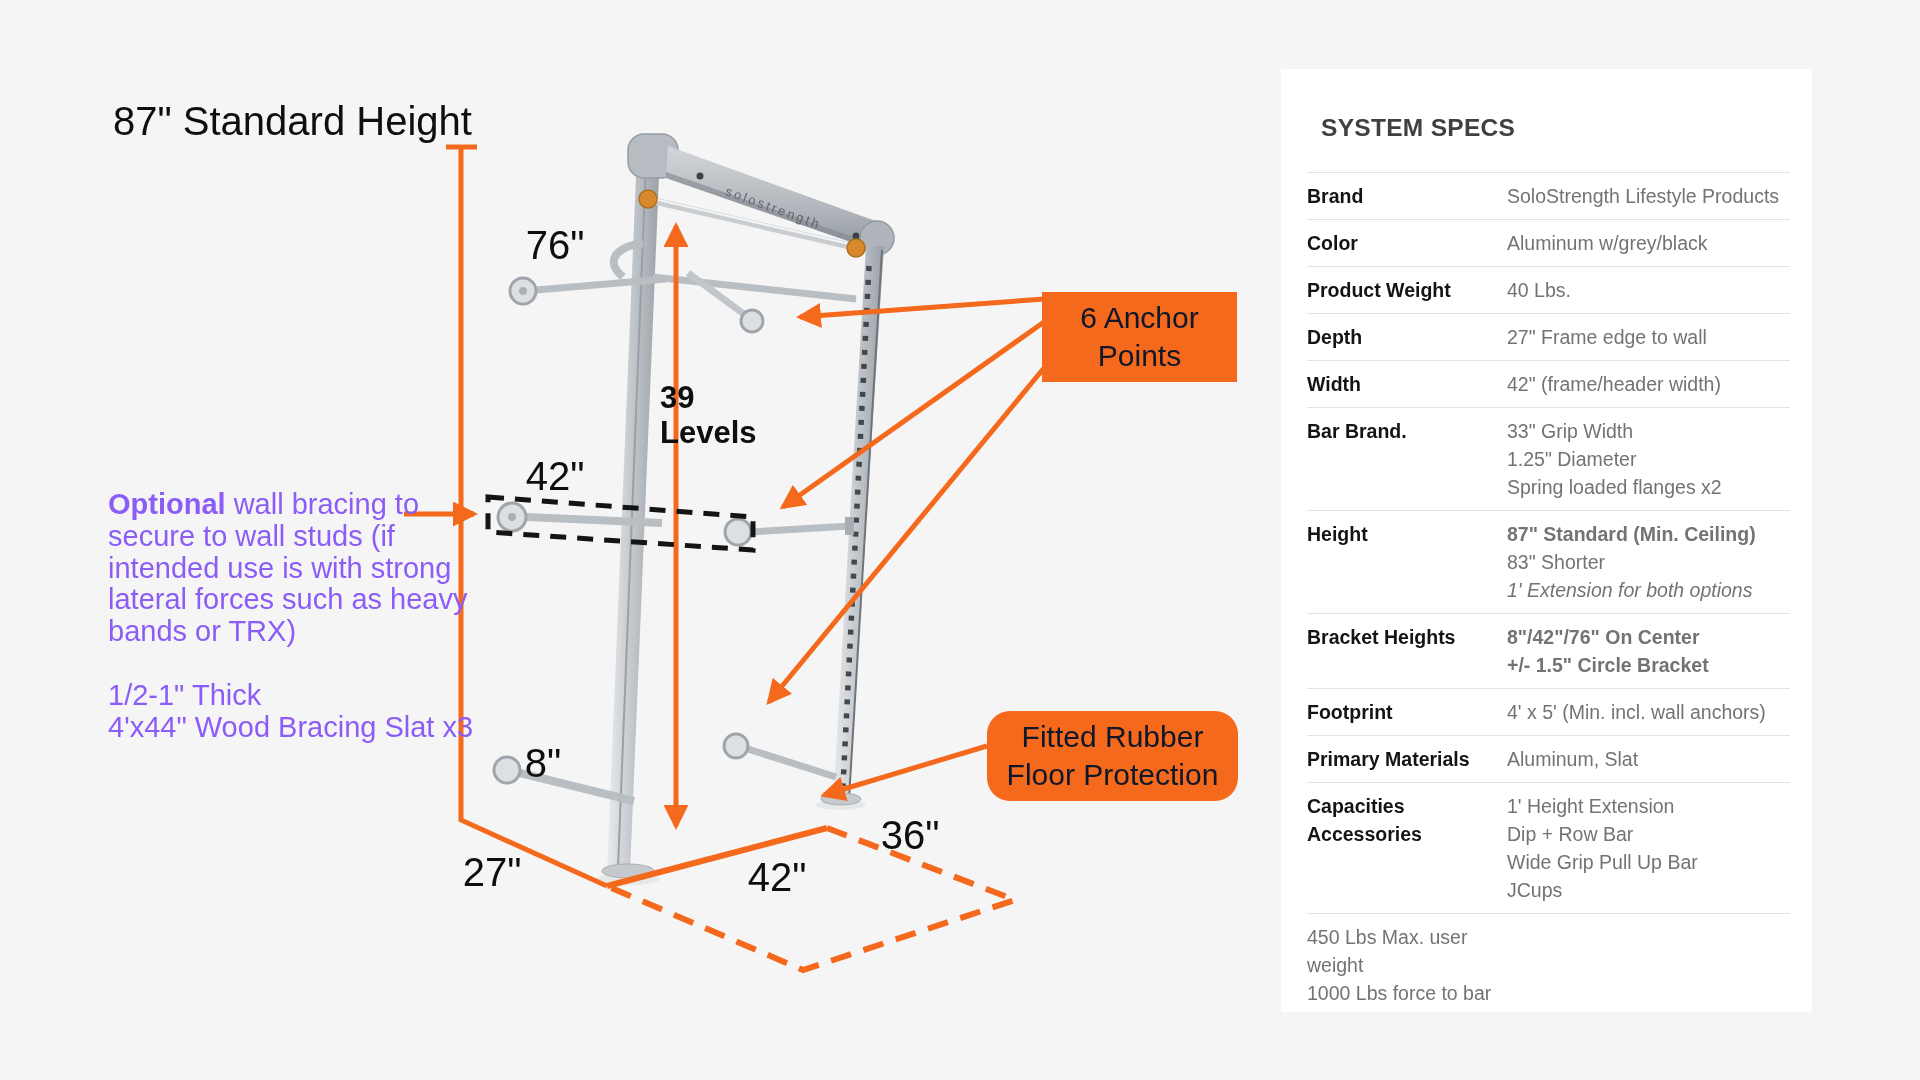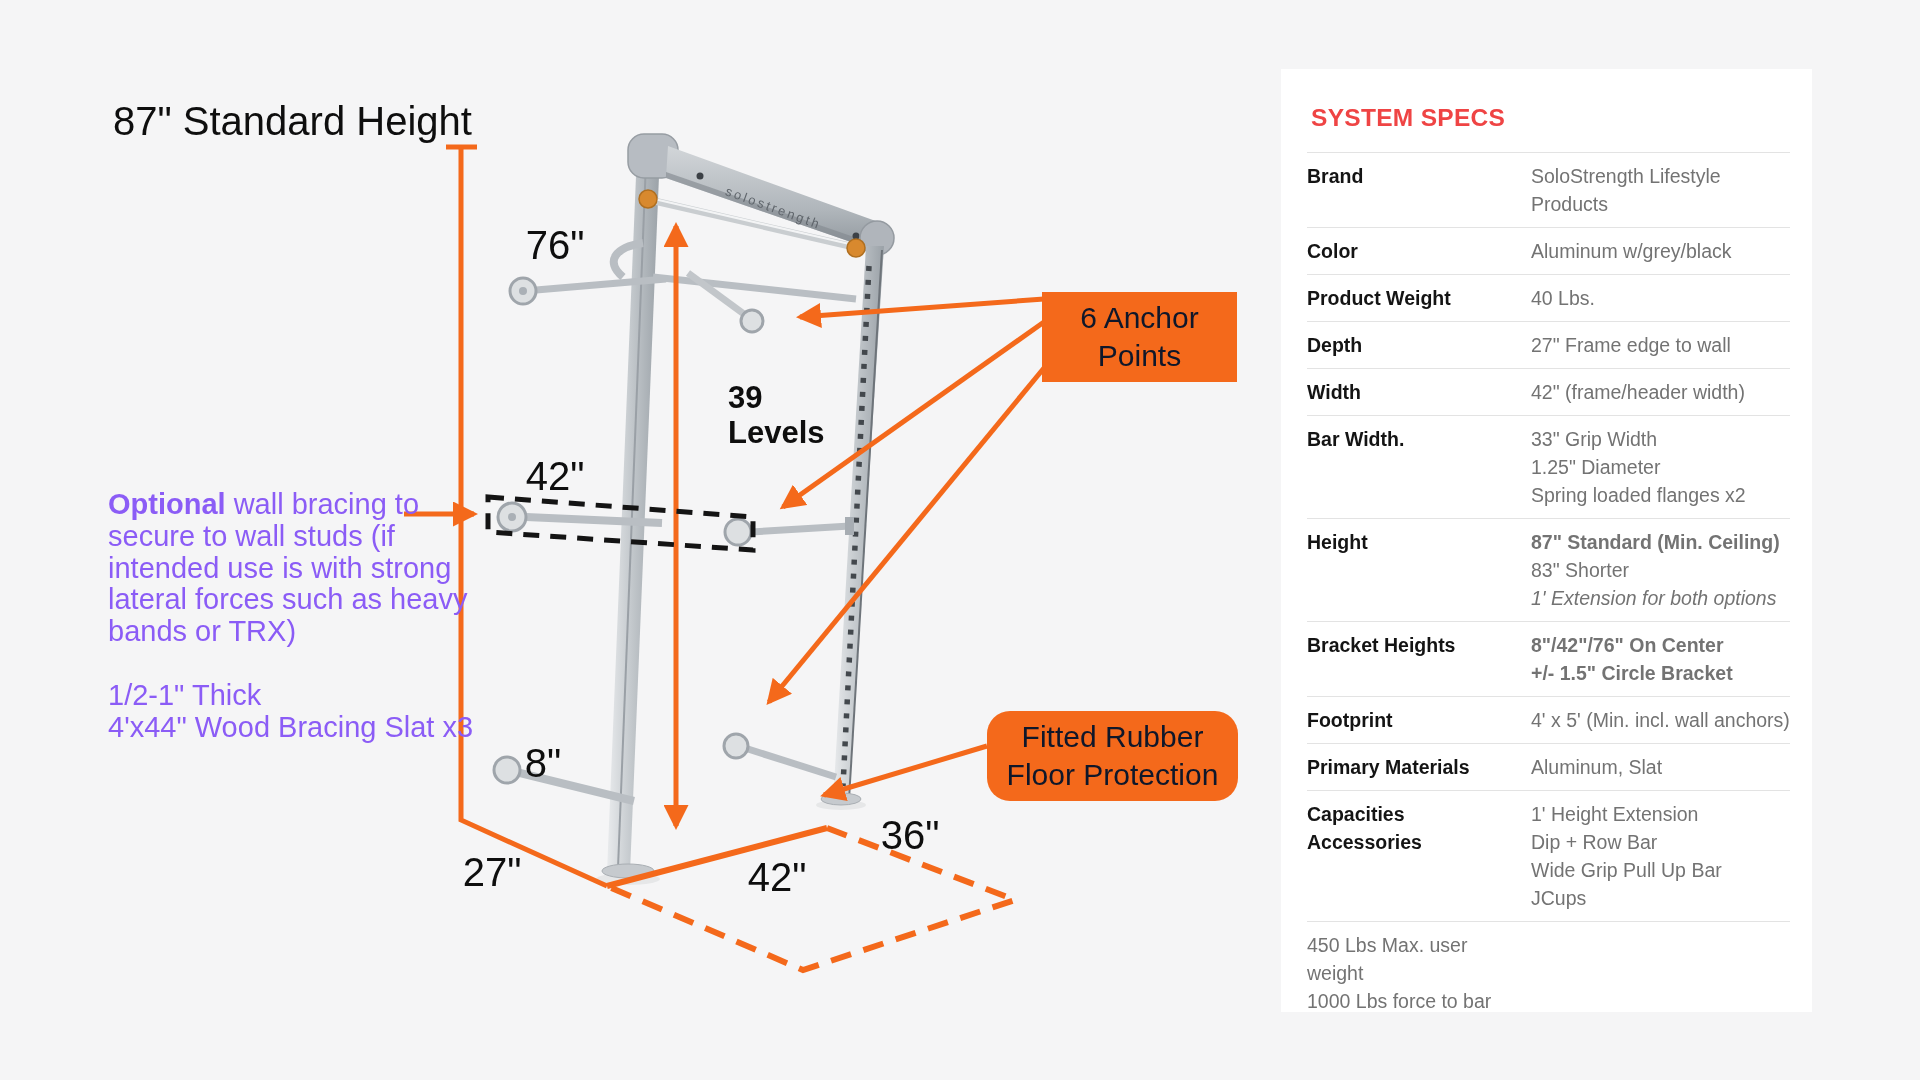--- a/index.html
+++ b/index.html
@@ -12,22 +12,22 @@
   .lbl.levels{font-size:31px;font-weight:bold;line-height:35px;white-space:pre-line;}
   .note{position:absolute;left:108px;top:489px;width:380px;font-size:29px;line-height:31.8px;color:#8b5cf6;}
   .note .b{font-weight:bold;}
   .note .pre{white-space:pre-line;}
   .callout{position:absolute;background:#f4691b;color:#0f172a;display:flex;align-items:center;justify-content:center;
            text-align:center;font-size:30px;line-height:38px;padding:0 8px;box-sizing:border-box;}
   .callout-anchors{left:1042px;top:292px;width:195px;height:90px;}
   .callout-rubber{left:987px;top:711px;width:251px;height:90px;border-radius:23px;}
   .card{position:absolute;left:1281px;top:69px;width:531px;height:943px;background:#ffffff;
         padding:0 22px 0 26px;box-sizing:border-box;overflow:hidden;}
-  .card h2{margin:4px;padding:30px 0 16px;font-size:24.5px;line-height:29px;letter-spacing:.3px;color:#ef4444;}
-  .spec-row{display:grid;grid-template-columns:200px 1fr;border-top:1px solid #e3e3e3;padding:9px 0;gap:24px;}
+  .card h2{margin:14px;padding:30px 0 16px;font-size:24.5px;line-height:29px;letter-spacing:.3px;color:#404040;}
+  .spec-row{display:grid;grid-template-columns:200px 1fr;border-top:1px solid #e3e3e3;padding:9px 0;}
   .spec-label{font-weight:bold;font-size:19.5px;line-height:28px;color:#141414;padding-right:10px;}
   .spec-value{font-size:19.5px;line-height:28px;color:#737373;}
   .vline.b{font-weight:bold;}
   .vline.i{font-style:italic;}
 </style>
 </head>
 <body>
 
 <div class="stage">
 
@@ -114,21 +114,21 @@
       <line x1="607" y1="886" x2="827" y2="828" stroke-width="6"></line>
       <polyline points="827,828 1015,900 803,970 607,886" stroke-width="6" stroke-dasharray="21 13"></polyline>
     </g>
 
     <polygon points="488,497 753,517 753,550 488,532" fill="none" stroke="#141414" stroke-width="5" stroke-dasharray="16 11"></polygon>
   </svg>
 
   <div class="lbl title" style="left:113px;top:100px;">87" Standard Height</div>
   <div class="lbl centered" style="left:555px;top:224px;">76"</div>
   <div class="lbl centered" style="left:555px;top:455px;">42"</div>
-  <div class="lbl levels" style="left:728px;top:380px;">39
+  <div class="lbl levels" style="left:660px;top:380px;">39
 Levels</div>
   <div class="lbl centered" style="left:543px;top:742px;">8"</div>
   <div class="lbl centered" style="left:492px;top:851px;">27"</div>
   <div class="lbl centered" style="left:777px;top:856px;">42"</div>
   <div class="lbl centered" style="left:910px;top:814px;">36"</div>
 
   <div class="note"><span class="b">Optional</span><span class="pre"> wall bracing to
 secure to wall studs (if
 intended use is with strong
 lateral forces such as heavy
@@ -171,21 +171,21 @@
             <div class="vline">27" Frame edge to wall</div>
           </div>
         </div>
         <div class="spec-row">
           <div class="spec-label">Width</div>
           <div class="spec-value">
             <div class="vline">42" (frame/header width)</div>
           </div>
         </div>
         <div class="spec-row">
-          <div class="spec-label">Bar Width.</div>
+          <div class="spec-label">Bar Brand.</div>
           <div class="spec-value">
             <div class="vline">33" Grip Width</div>
             <div class="vline">1.25" Diameter</div>
             <div class="vline">Spring loaded flanges x2</div>
           </div>
         </div>
         <div class="spec-row">
           <div class="spec-label">Height</div>
           <div class="spec-value">
             <div class="vline b">87" Standard (Min. Ceiling)</div>

